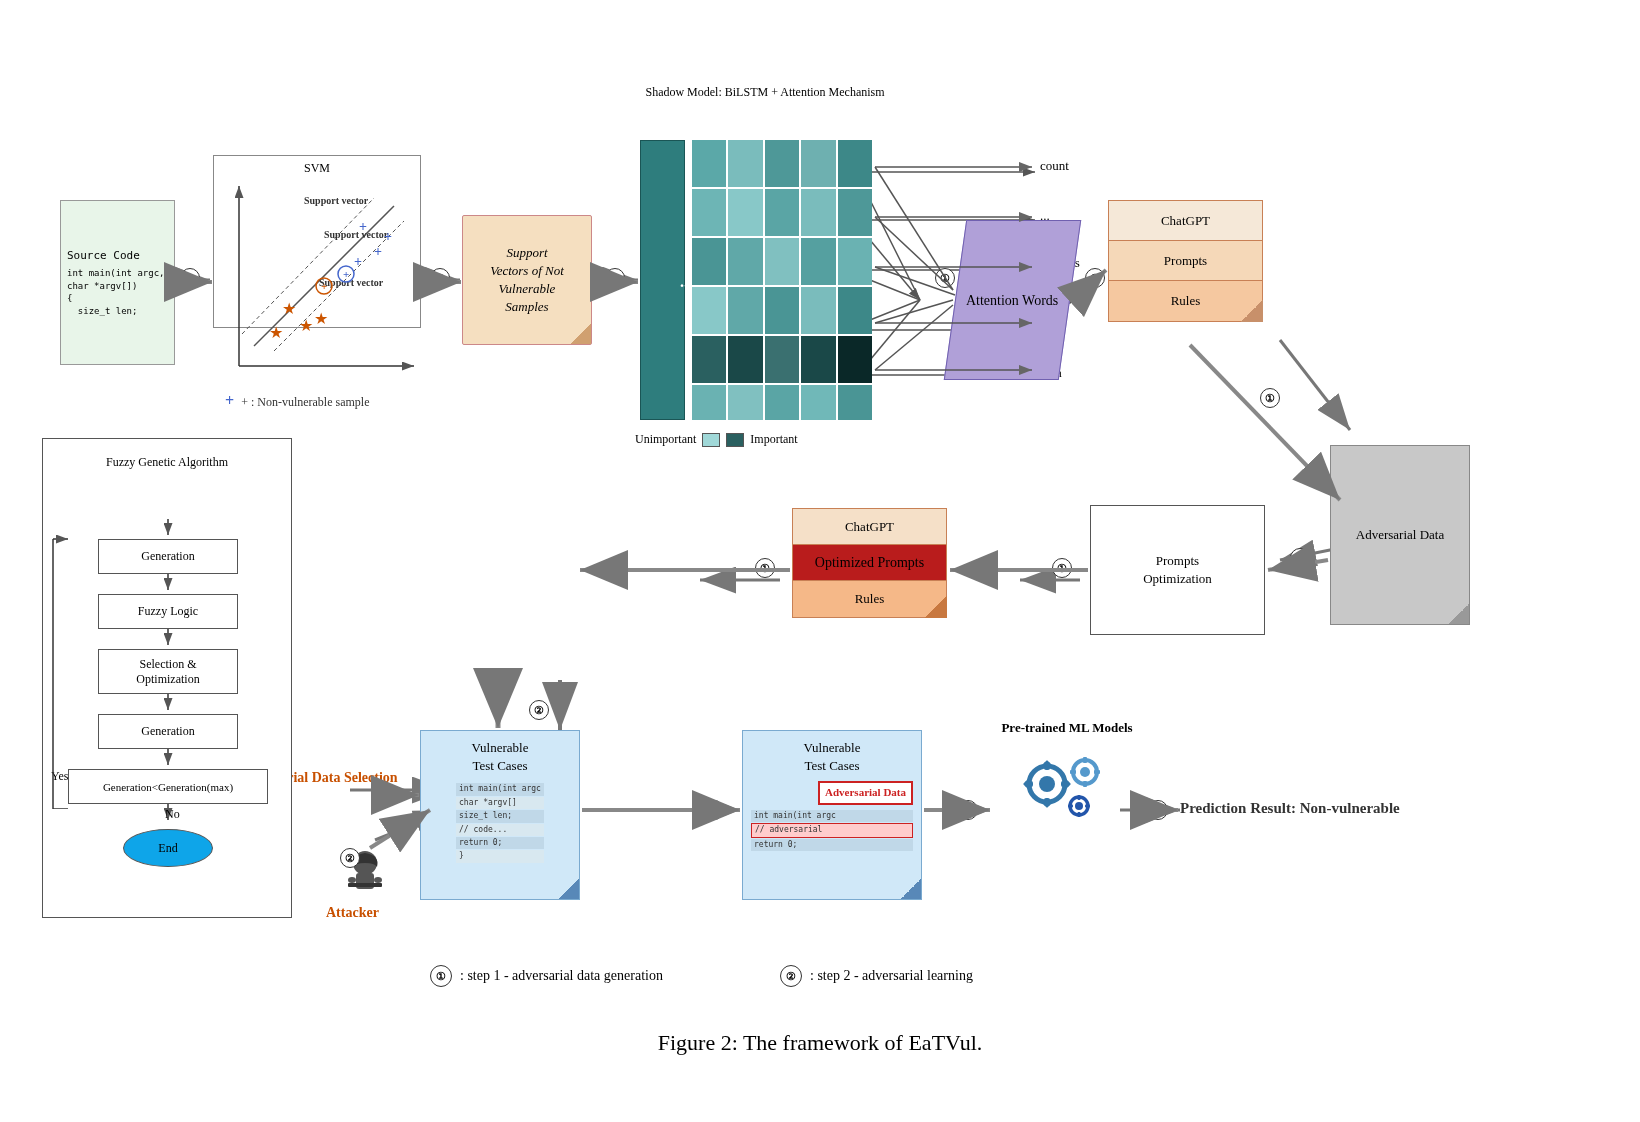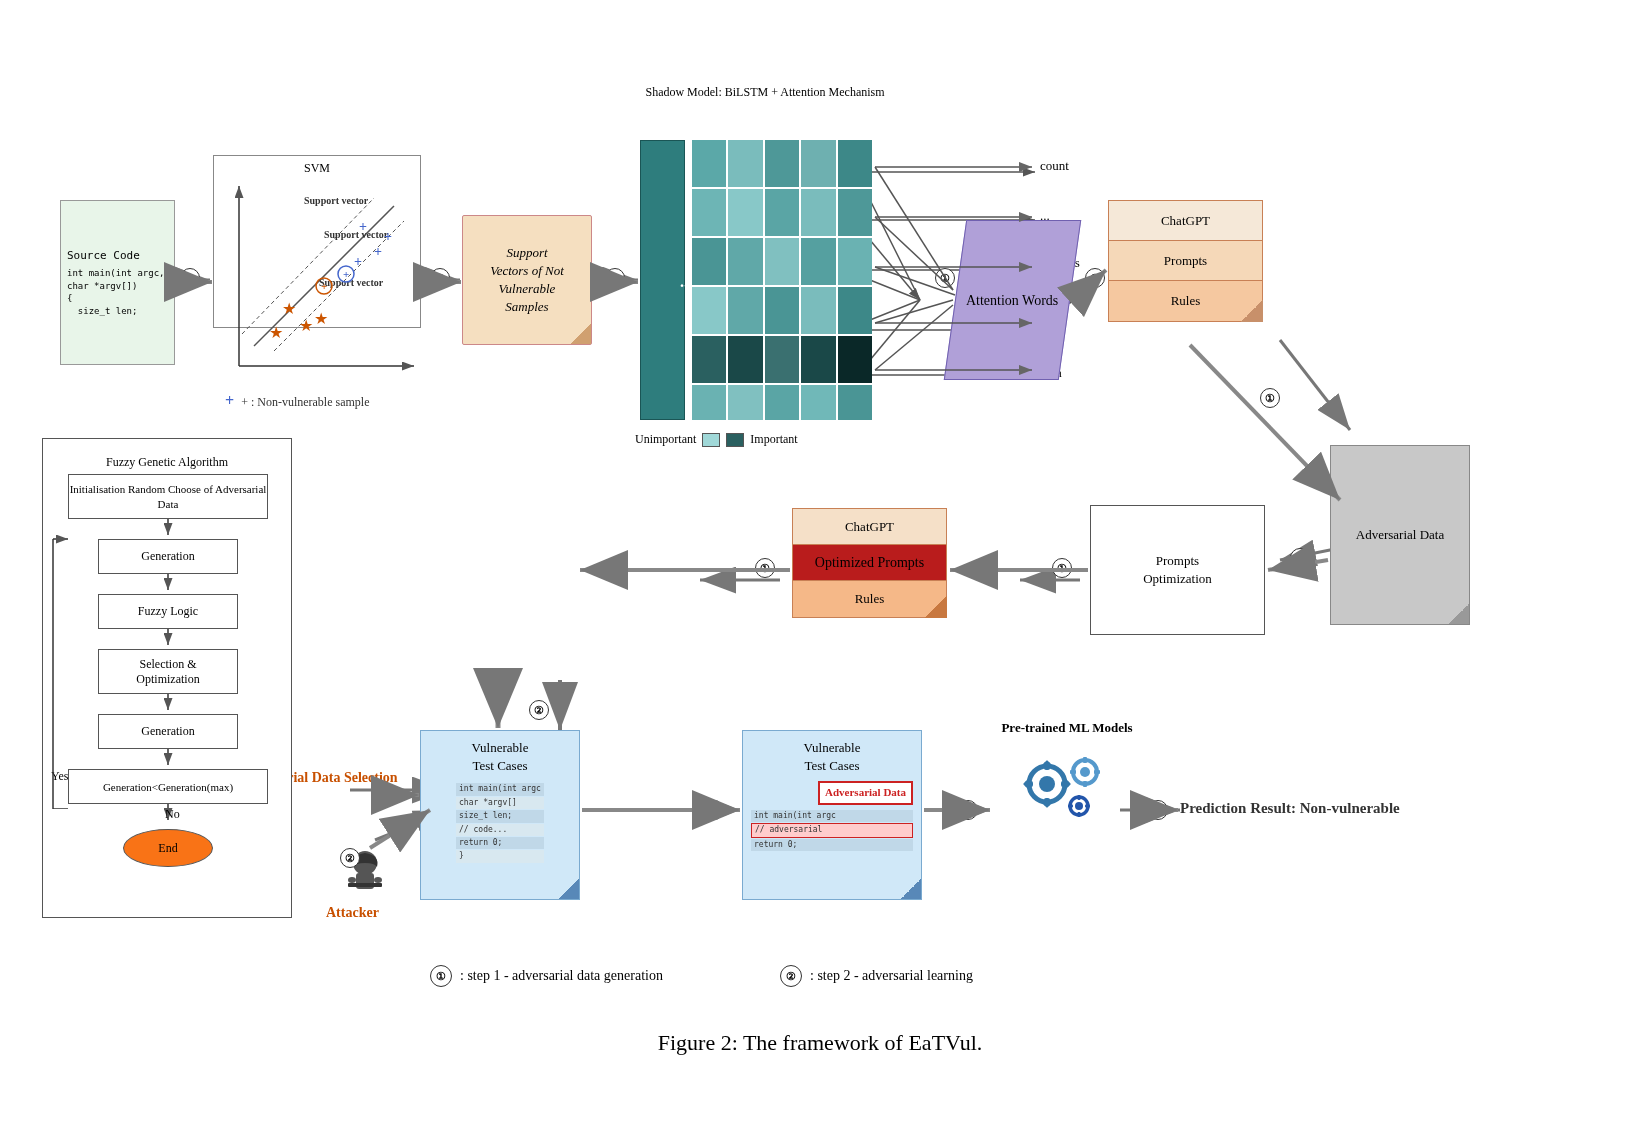--- a/index.html
+++ b/index.html
@@ -82,21 +82,21 @@
       background: #fff;
       display: flex;
       align-items: center;
       justify-content: center;
       font-size: 12px;
       text-align: center;
     }
     .fga-oval {
       position: absolute;
       border: 1.5px solid #555;
-      background: #f97316;
+      background: #0ea5e9;
       border-radius: 50%;
       display: flex;
       align-items: center;
       justify-content: center;
       font-size: 12px;
     }
 
     
     .svm-outer {
       position: absolute;
@@ -497,24 +497,20 @@
   <div class="label-circle" style="left:958px; top:800px;">②</div>
 
   <div style="position:absolute; left:1180px; top:800px; font-size:15px; font-weight:bold; color:#333;">Prediction Result: Non-vulnerable</div>
 
   <div class="label-circle" style="left:1148px; top:800px;">②</div>
 
   <div class="fga-outer" style="left:42px; top:438px; width:250px; height:480px; border:1.5px solid #555;">
 
     <div class="text-label" style="top:16px; left:0; right:0; font-size:12px;">Fuzzy Genetic Algorithm</div>
 
-    <div class="fga-inner-box" style="left:25px; top:35px; width:200px; height:45px; font-size:11px; line-height:1.3;">
-      <span>Initialisation
-Random Choose of Adversarial Data</span>
-    </div>
 
     <svg style="position:absolute; left:115px; top:80px;" width="20" height="20">
       <line x1="10" y1="0" x2="10" y2="16" stroke="#333" stroke-width="1.5" marker-end="url(#arrowhead)"></line>
     </svg>
 
     <div class="fga-inner-box" style="left:55px; top:100px; width:140px; height:35px; font-size:12px;">
       <span>Generation</span>
     </div>
 
     <svg style="position:absolute; left:115px; top:135px;" width="20" height="20">

